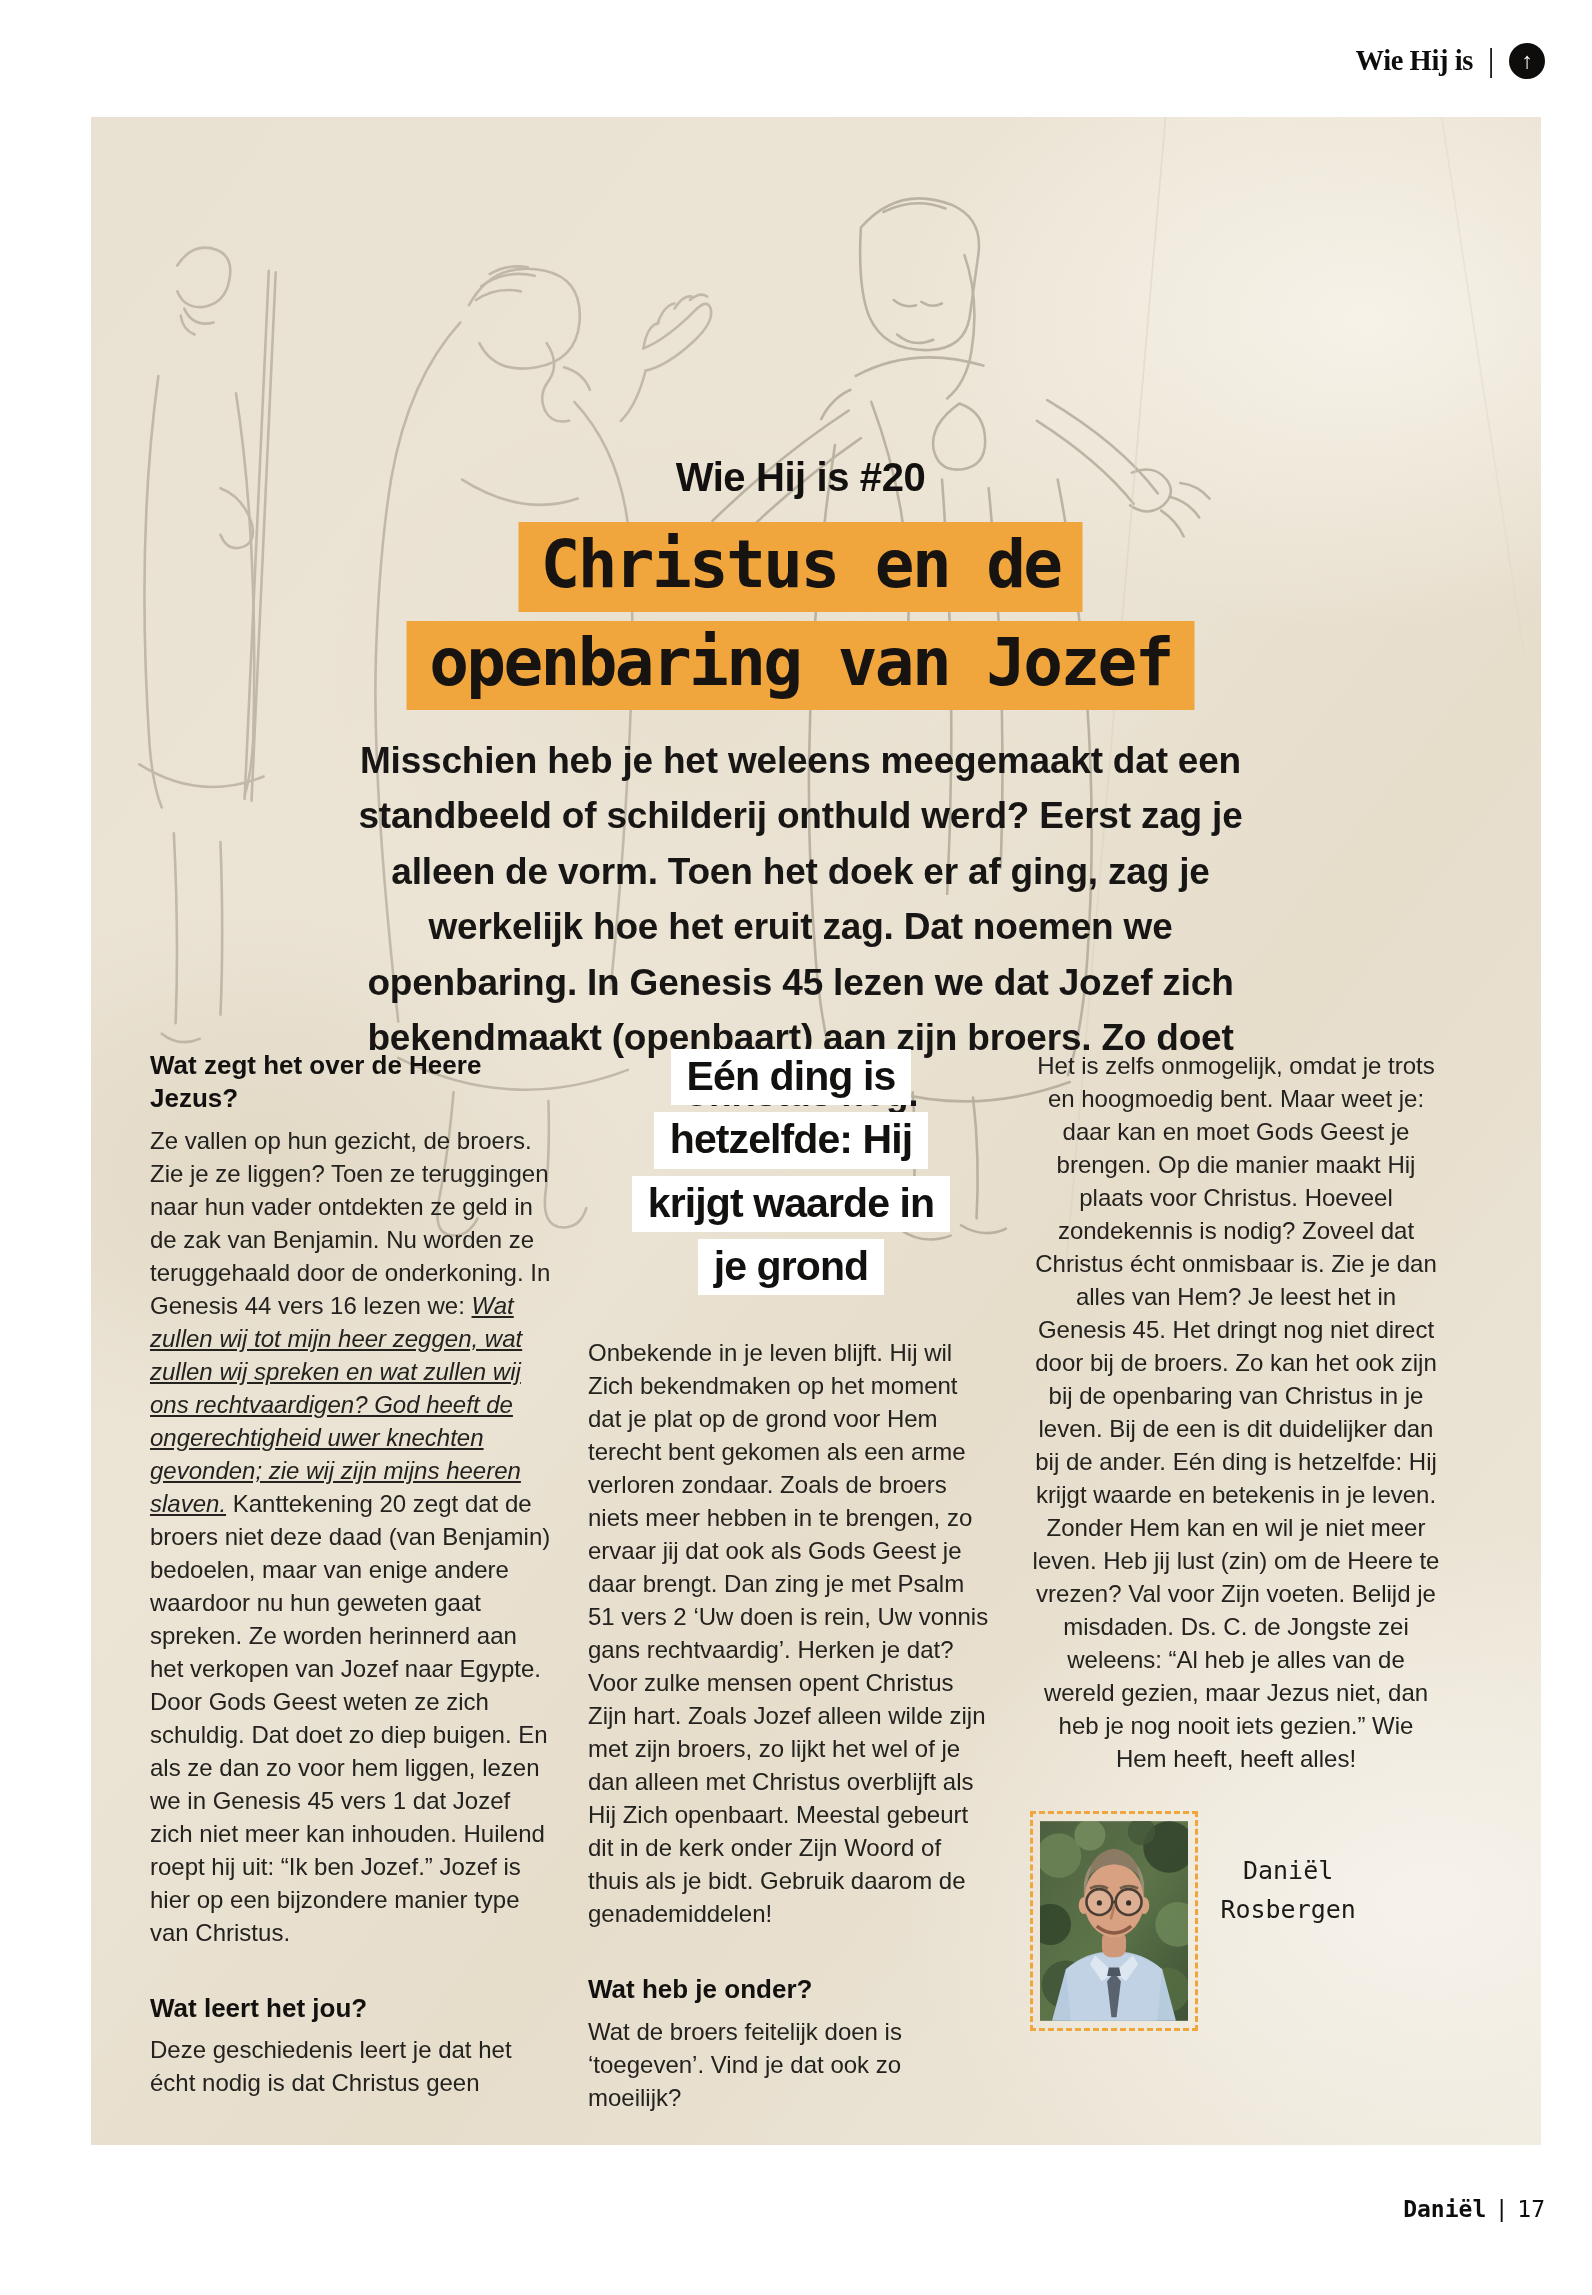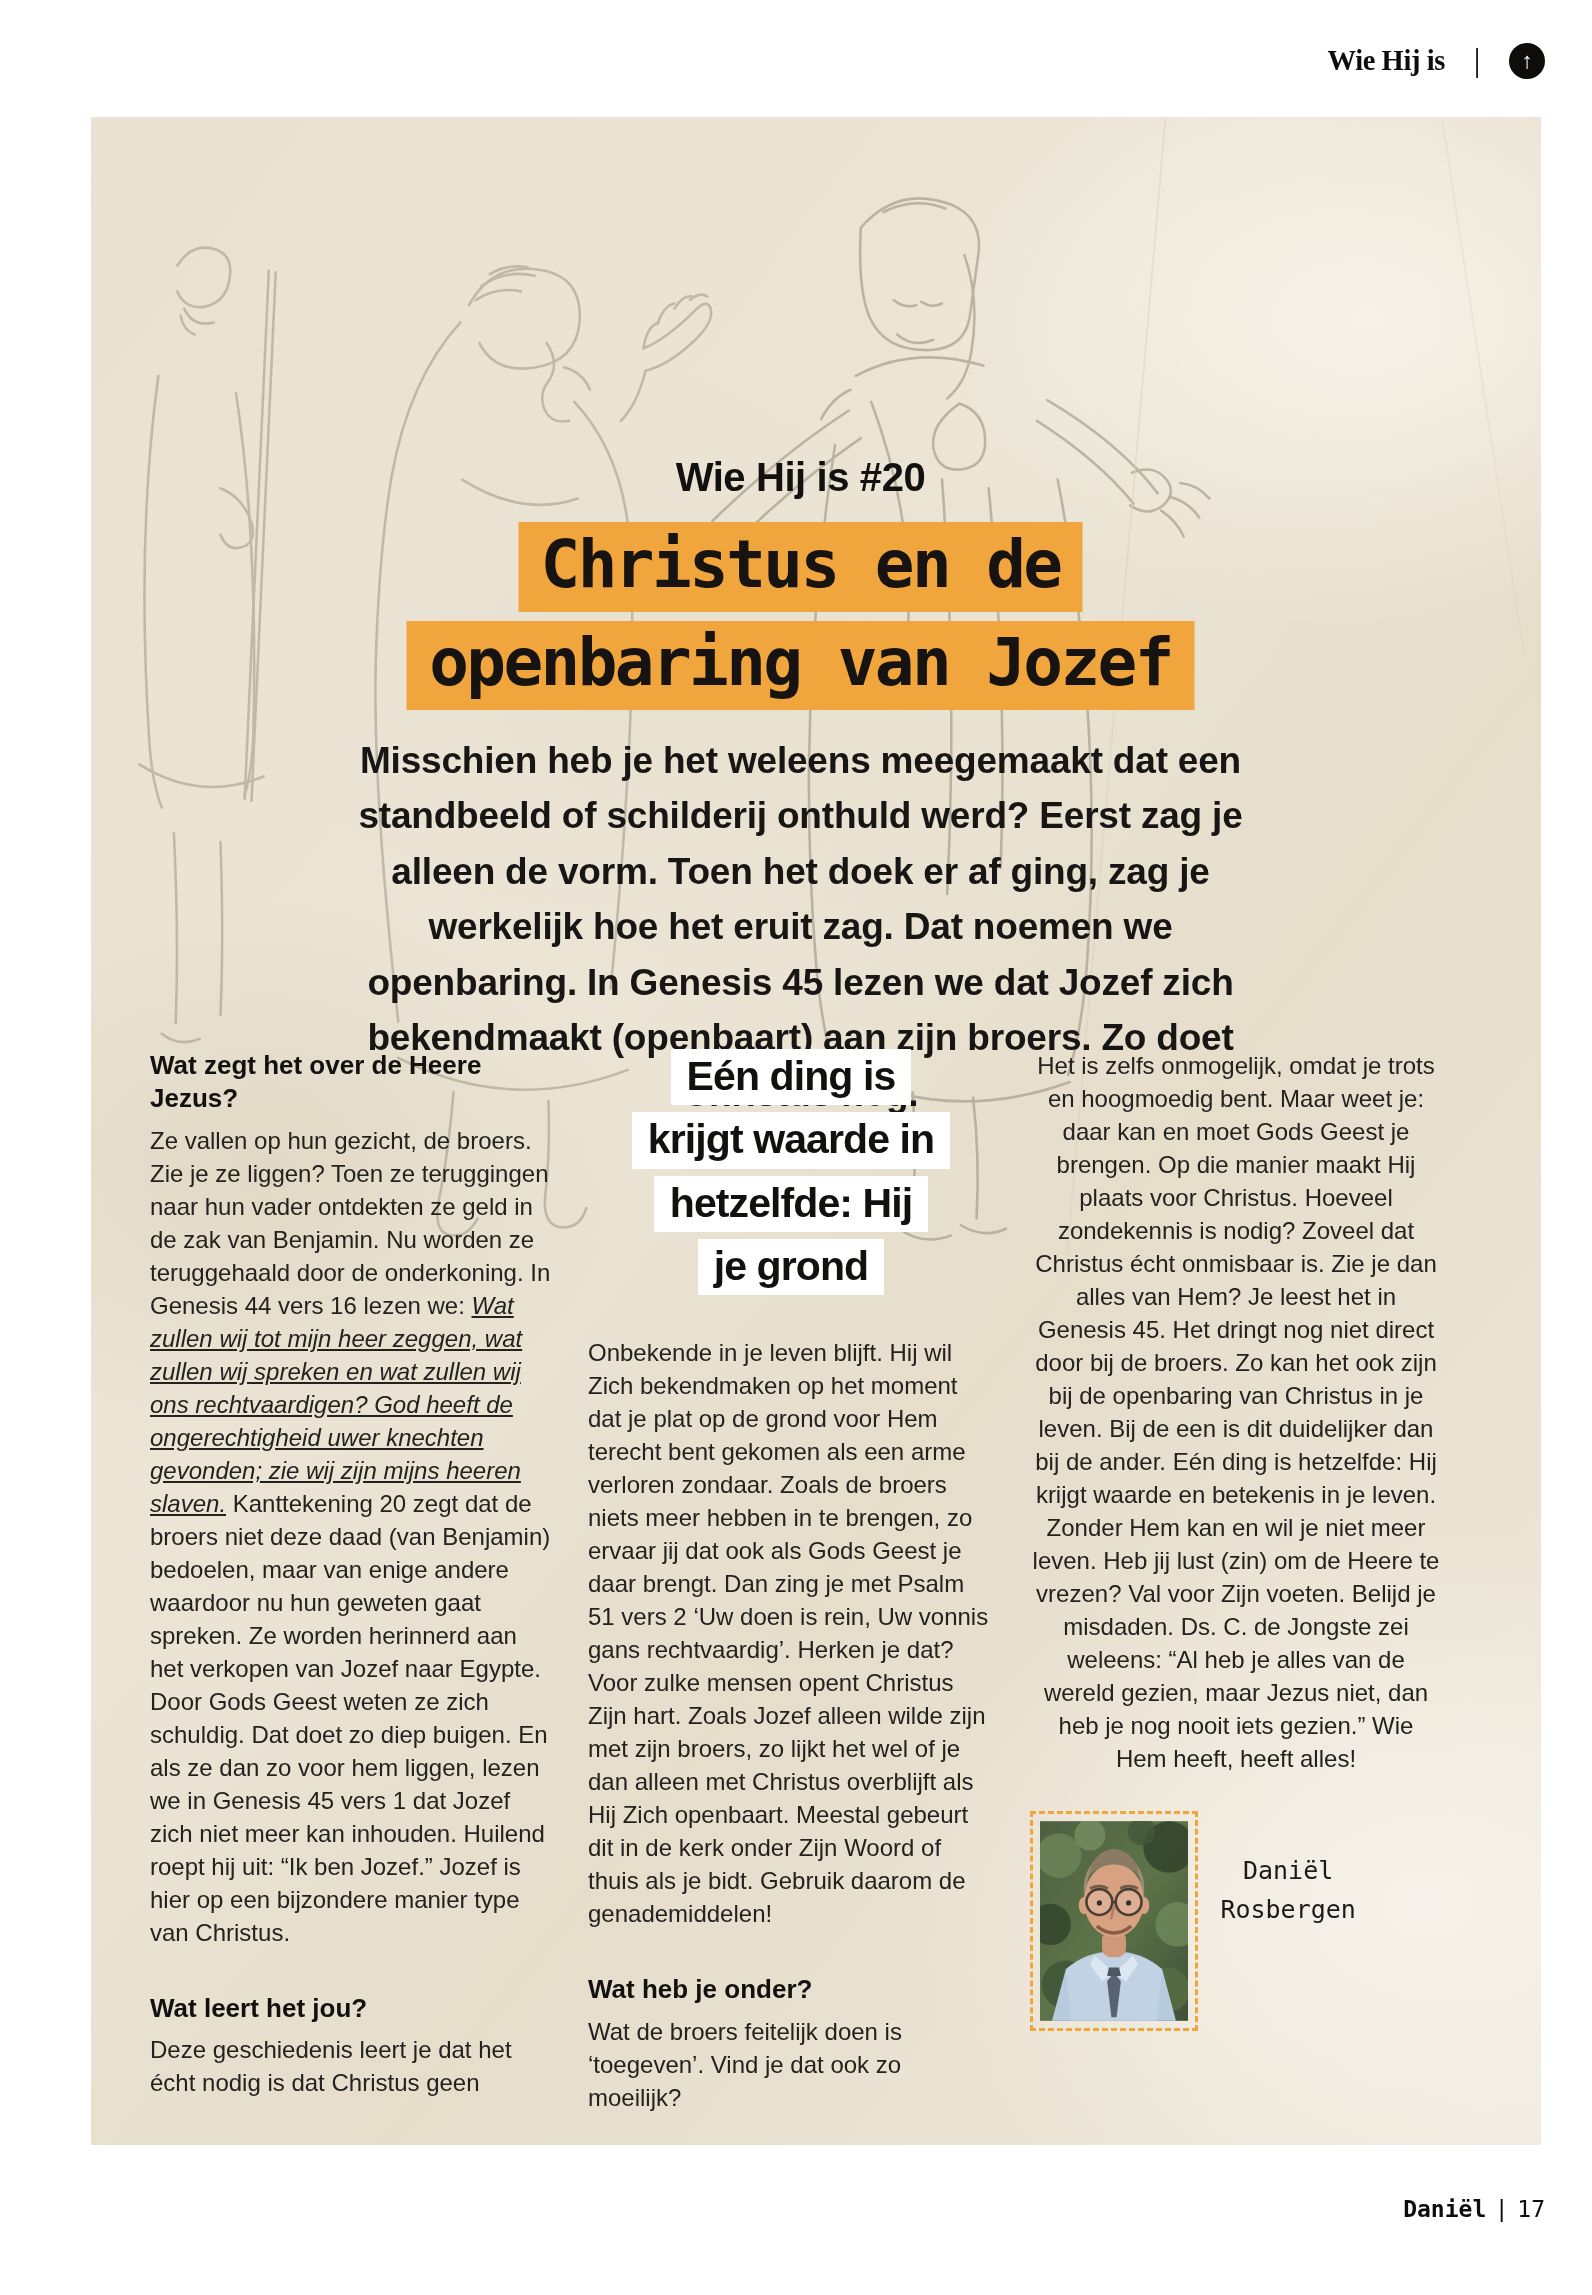--- a/index.html
+++ b/index.html
@@ -1,21 +1,21 @@
 <!DOCTYPE html>
 <html style="font-size:14px"><head>
 <meta charset="utf-8">
 <style>
   * { margin:0; padding:0; box-sizing:border-box; }
   html,body { width:1592px; height:2295px; background:#ffffff; overflow:hidden;
               font-family:"Liberation Sans", sans-serif; color:#201f1d; }
   .page { position:relative; width:1592px; height:2295px; }
 
   
-  .topbar { position:absolute; top:43px; right:47px; display:flex; align-items:center; gap:28px;justify-content:space-between; }
+  .topbar { position:absolute; top:43px; right:47px; display:flex; align-items:center; gap:14px;justify-content:space-between; }
   .section-label { font-family:"Liberation Serif", serif; font-weight:bold; font-size:28.5px; color:#0e0d0c; letter-spacing:-0.4px; }
   .topbar-divider { font-size:31px; font-weight:normal; color:#0e0d0c; transform:scaleX(0.7); }
   .to-top { width:36px; height:36px; border-radius:50%; background:#0e0d0c; color:#ffffff;
             display:flex; align-items:center; justify-content:center; font-size:22.4px; font-weight:bold; cursor:pointer; }
 
   
   .paper { position:absolute; left:91px; top:117px; width:1450px; height:2028px;
     background:
       radial-gradient(777px 518px at 88% 10%, rgba(248,244,235,0.9) 0%, rgba(248,244,235,0) 60%),
       radial-gradient(949px 690px at 92% 88%, rgba(247,243,236,0.95) 0%, rgba(247,243,236,0) 55%),
@@ -155,22 +155,22 @@
     <div class="col col-1">
       <h2 class="colhead">Wat zegt het over de Heere Jezus?</h2>
       <p><span>Ze vallen op hun gezicht, de broers. Zie je ze liggen? Toen ze teruggingen naar hun vader ontdekten ze geld in de zak van Benjamin. Nu worden ze teruggehaald door de onderkoning. In Genesis 44 vers 16 lezen we: </span><em>Wat zullen wij tot mijn heer zeggen, wat zullen wij spreken en wat zullen wij ons rechtvaardigen? God heeft de ongerechtigheid uwer knechten gevonden; zie wij zijn mijns heeren slaven.</em><span> Kanttekening 20 zegt dat de broers niet deze daad (van Benjamin) bedoelen, maar van enige andere waardoor nu hun geweten gaat spreken. Ze worden herinnerd aan het verkopen van Jozef naar Egypte. Door Gods Geest weten ze zich schuldig. Dat doet zo diep buigen. En als ze dan zo voor hem liggen, lezen we in Genesis 45 vers 1 dat Jozef zich niet meer kan inhouden. Huilend roept hij uit: “Ik ben Jozef.” Jozef is hier op een bijzondere manier type van Christus.</span></p>
       <h2 class="colhead mt">Wat leert het jou?</h2>
       <p>Deze geschiedenis leert je dat het écht nodig is dat Christus geen</p>
     </div>
 
     <div class="col col-2">
       <div class="pq-block">
         <div class="pq-row"><span class="pq">Eén ding is</span></div>
+        <div class="pq-row"><span class="pq">hetzelfde: Hij</span></div>
         <div class="pq-row"><span class="pq">krijgt waarde in</span></div>
-        <div class="pq-row"><span class="pq">hetzelfde: Hij</span></div>
         <div class="pq-row"><span class="pq">je grond</span></div>
       </div>
       <p>Onbekende in je leven blijft. Hij wil Zich bekendmaken op het moment dat je plat op de grond voor Hem terecht bent gekomen als een arme verloren zondaar. Zoals de broers niets meer hebben in te brengen, zo ervaar jij dat ook als Gods Geest je daar brengt. Dan zing je met Psalm 51 vers 2 ‘Uw doen is rein, Uw vonnis gans rechtvaardig’. Herken je dat? Voor zulke mensen opent Christus Zijn hart. Zoals Jozef alleen wilde zijn met zijn broers, zo lijkt het wel of je dan alleen met Christus overblijft als Hij Zich openbaart. Meestal gebeurt dit in de kerk onder Zijn Woord of thuis als je bidt. Gebruik daarom de genademiddelen!</p>
       <h2 class="colhead mt">Wat heb je onder?</h2>
       <p>Wat de broers feitelijk doen is ‘toegeven’. Vind je dat ook zo moeilijk?</p>
     </div>
 
     <div class="col col-3">
       <p>Het is zelfs onmogelijk, omdat je trots en hoogmoedig bent. Maar weet je: daar kan en moet Gods Geest je brengen. Op die manier maakt Hij plaats voor Christus. Hoeveel zondekennis is nodig? Zoveel dat Christus écht onmisbaar is. Zie je dan alles van Hem? Je leest het in Genesis 45. Het dringt nog niet direct door bij de broers. Zo kan het ook zijn bij de openbaring van Christus in je leven. Bij de een is dit duidelijker dan bij de ander. Eén ding is hetzelfde: Hij krijgt waarde en betekenis in je leven. Zonder Hem kan en wil je niet meer leven. Heb jij lust (zin) om de Heere te vrezen? Val voor Zijn voeten. Belijd je misdaden. Ds. C. de Jongste zei weleens: “Al heb je alles van de wereld gezien, maar Jezus niet, dan heb je nog nooit iets gezien.” Wie Hem heeft, heeft alles!</p>
 

